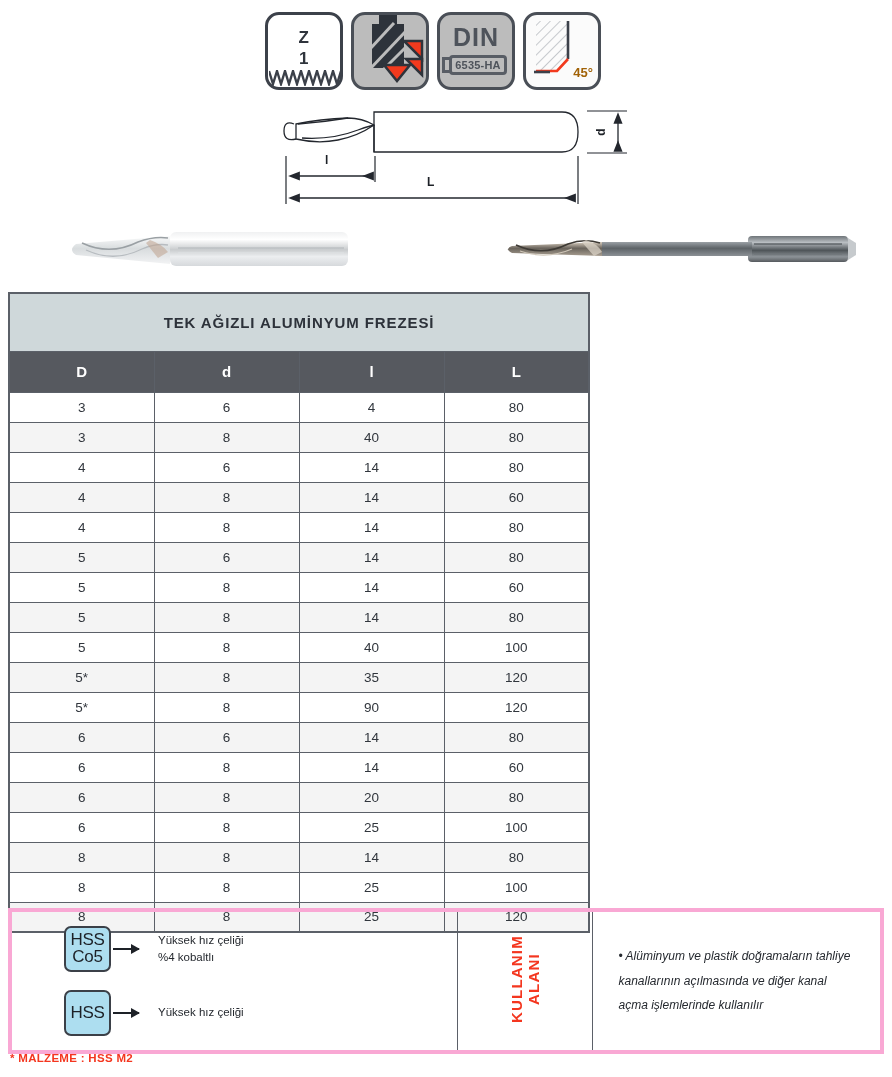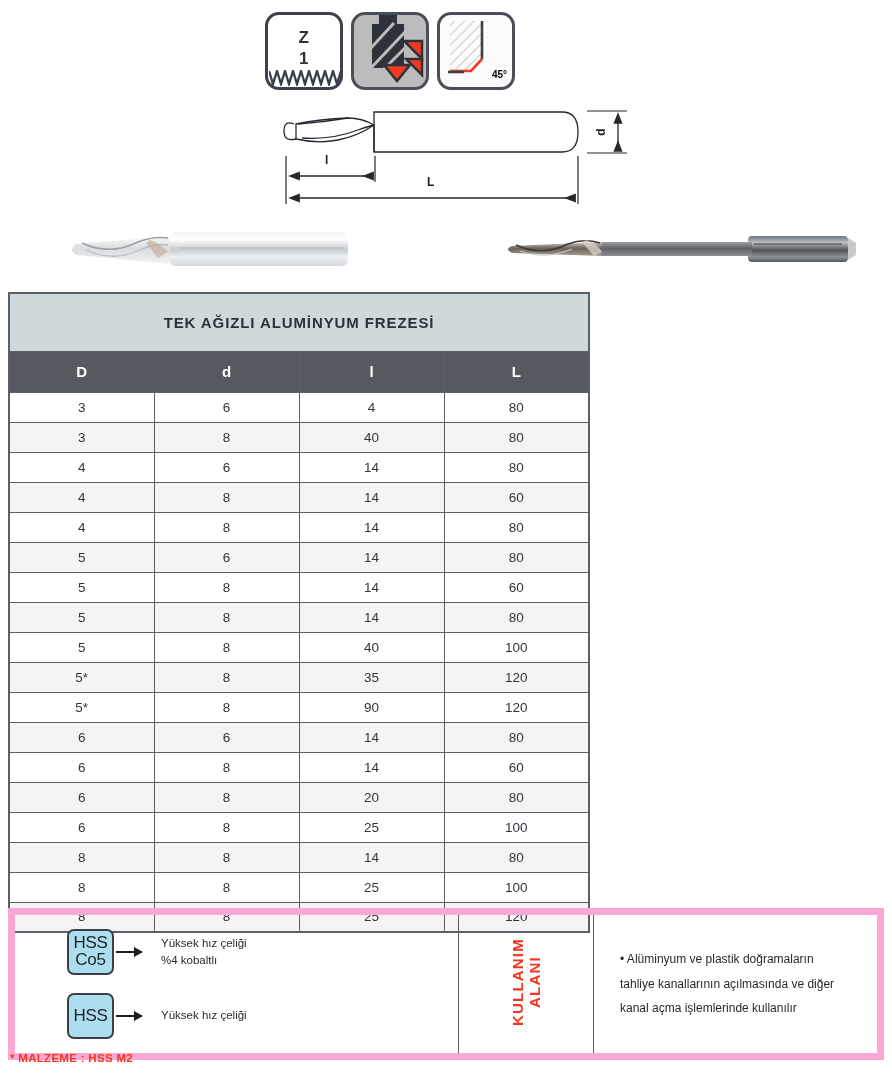--- a/index.html
+++ b/index.html
@@ -54,23 +54,23 @@
     border: 3px solid #4a4f57;
   }
   .icon-white {
     background: #fbfbfb;
     border: 3px solid #4a4f57;
   }
   .icon-box svg { display: block; }
   .deg-label {
     position: absolute;
     right: 5px; bottom: 7px;
-    font-size: 10px;
-    font-weight: bold;
-    color: #000000;
+    font-size: 13px;
+    font-weight: bold;
+    color: #a16207;
   }
   .din-text {
     position: absolute;
     left: 0; right: 0; top: 8px;
     text-align: center;
     font-size: 25px;
     font-weight: bold;
     color: #4e535b;
     letter-spacing: 1px;
   }
@@ -164,35 +164,36 @@
   .data-row.alt td {
     background: #f4f4f4;
   }
 
   
   .legend-table {
     position: absolute;
     left: 8px; top: 908px;
     width: 876px;
     border-collapse: collapse;
-    border: 7px solid #f9a8d4;
+    border: 4px solid #f9a8d4;
     table-layout: fixed;
   }
   .legend-table td {
     border: 1px solid #5b6068;
     vertical-align: middle;
     height: 136px;
   }
   .mat-cell { width: 447px; padding: 0 0 0 52px; }
   .usage-label-cell {
     width: 135px;
     text-align: center;
   }
   .usage-text-cell {
     padding: 0 26px;
+    font-style: italic;
   }
   .badge-row {
     display: flex;
     align-items: center;
     margin: 6px 0;
   }
   .badge {
     width: 47px;
     border: 2px solid #3b4048;
     border-radius: 7px;
@@ -273,20 +274,25 @@
           <line x1="16" y1="34" x2="40" y2="8"></line>
           <line x1="16" y1="54" x2="52" y2="16"></line>
           <line x1="28" y1="56" x2="52" y2="32"></line>
         </g>
         <polygon points="50,26 68,26 68,44" fill="#f23a1e" stroke="#2e333b" stroke-width="2.5"></polygon>
         <polygon points="30,50 56,50 43,66" fill="#f23a1e" stroke="#2e333b" stroke-width="2.5"></polygon>
         <polygon points="52,44 68,44 68,60" fill="#f23a1e" stroke="#2e333b" stroke-width="2.5"></polygon>
       </svg>
     </div>
 
+    <div class="icon-box icon-gray">
+      <div class="din-text">DIN</div>
+      <div class="din-notch"></div>
+      <div class="din-tag">6535-HA</div>
+    </div>
 
     <div class="icon-box icon-white">
       <svg width="72" height="72" viewBox="0 0 72 72">
         <defs>
           <pattern id="hatch" width="7" height="7" patternTransform="rotate(45)" patternUnits="userSpaceOnUse">
             <line x1="0" y1="0" x2="0" y2="7" stroke="#b9bcc2" stroke-width="1.6"></line>
           </pattern>
         </defs>
         <path d="M10,6 L42,6 L42,44 L32,56 L10,56 Z" fill="url(#hatch)"></path>
         <polyline points="42,6 42,44" fill="none" stroke="#3c414a" stroke-width="2.6"></polyline>

